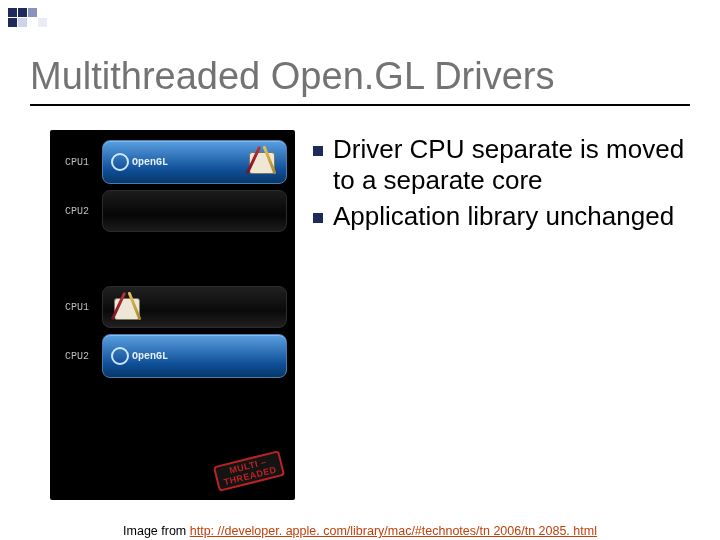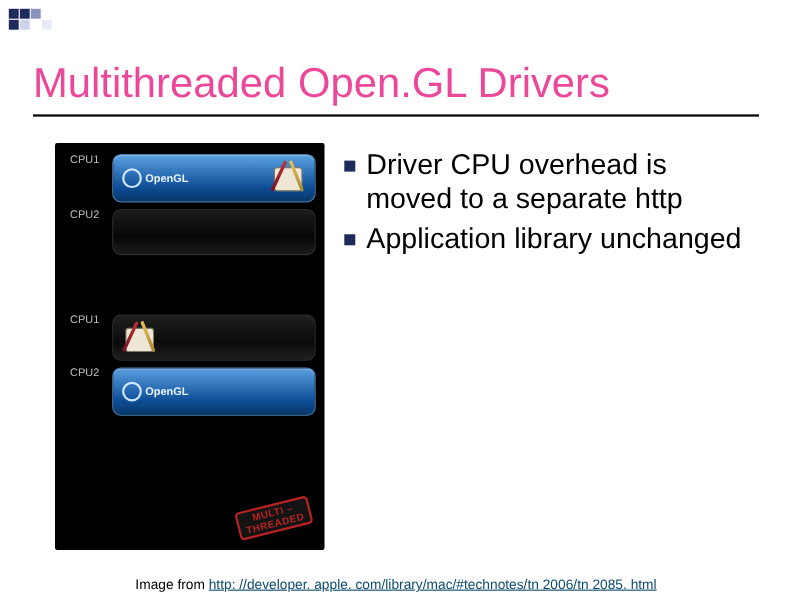--- a/index.html
+++ b/index.html
@@ -38,21 +38,21 @@
 
   .title-wrap {
     position: absolute;
     top: 55px;
     left: 30px;
     right: 30px;
   }
   .title {
     font-size: 38px;
     font-weight: 400;
-    color: #ec4899;
+    color: #737373;
     margin: 0 0 6px 0;
   }
   .title-rule {
     border: none;
     border-top: 2px solid #000;
     margin: 0;
   }
 
   .content {
     position: absolute;
@@ -71,22 +71,23 @@
     border-radius: 2px;
     padding: 10px 8px 24px 8px;
     box-sizing: border-box;
     display: flex;
     flex-direction: column;
     gap: 6px;
     position: relative;
   }
   .cpu-row {
     display: flex;
-    align-items: flex-start;
+    align-items: center;
     gap: 6px;
+    font-family: Liberation Mono, monospace;
   }
   .cpu-label {
     width: 38px;
     color: #bfbfbf;
     font-size: 10px;
     text-align: center;
   }
   .bar {
     flex: 1;
     height: 42px;
@@ -206,21 +207,21 @@
   .credit {
     position: absolute;
     left: 0;
     right: 0;
     bottom: 2px;
     text-align: center;
     font-size: 12.5px;
     color: #000;
   }
   .credit a {
-    color: #0c4a6e;
+    color: #c2410c;
   }
 </style>
 </head>
 <body>
 
 <div class="slide">
 
   <div class="corner-deco">
     <span class="d-dark"></span>
       <span class="d-dark"></span>
@@ -290,21 +291,21 @@
 
       <div class="stamp">
         <div>MULTI –</div>
         <div>THREADED</div>
       </div>
     </div>
 
     <div class="bullets">
       <div class="bullet">
         <span class="sq"></span>
-        <span class="txt">Driver CPU overhead is moved to a separate http</span>
+        <span class="txt">Driver CPU separate is moved to a separate core</span>
       </div>
       <div class="bullet">
         <span class="sq"></span>
         <span class="txt">Application library unchanged</span>
       </div>
     </div>
 
   </div>
 
   <div class="credit">

